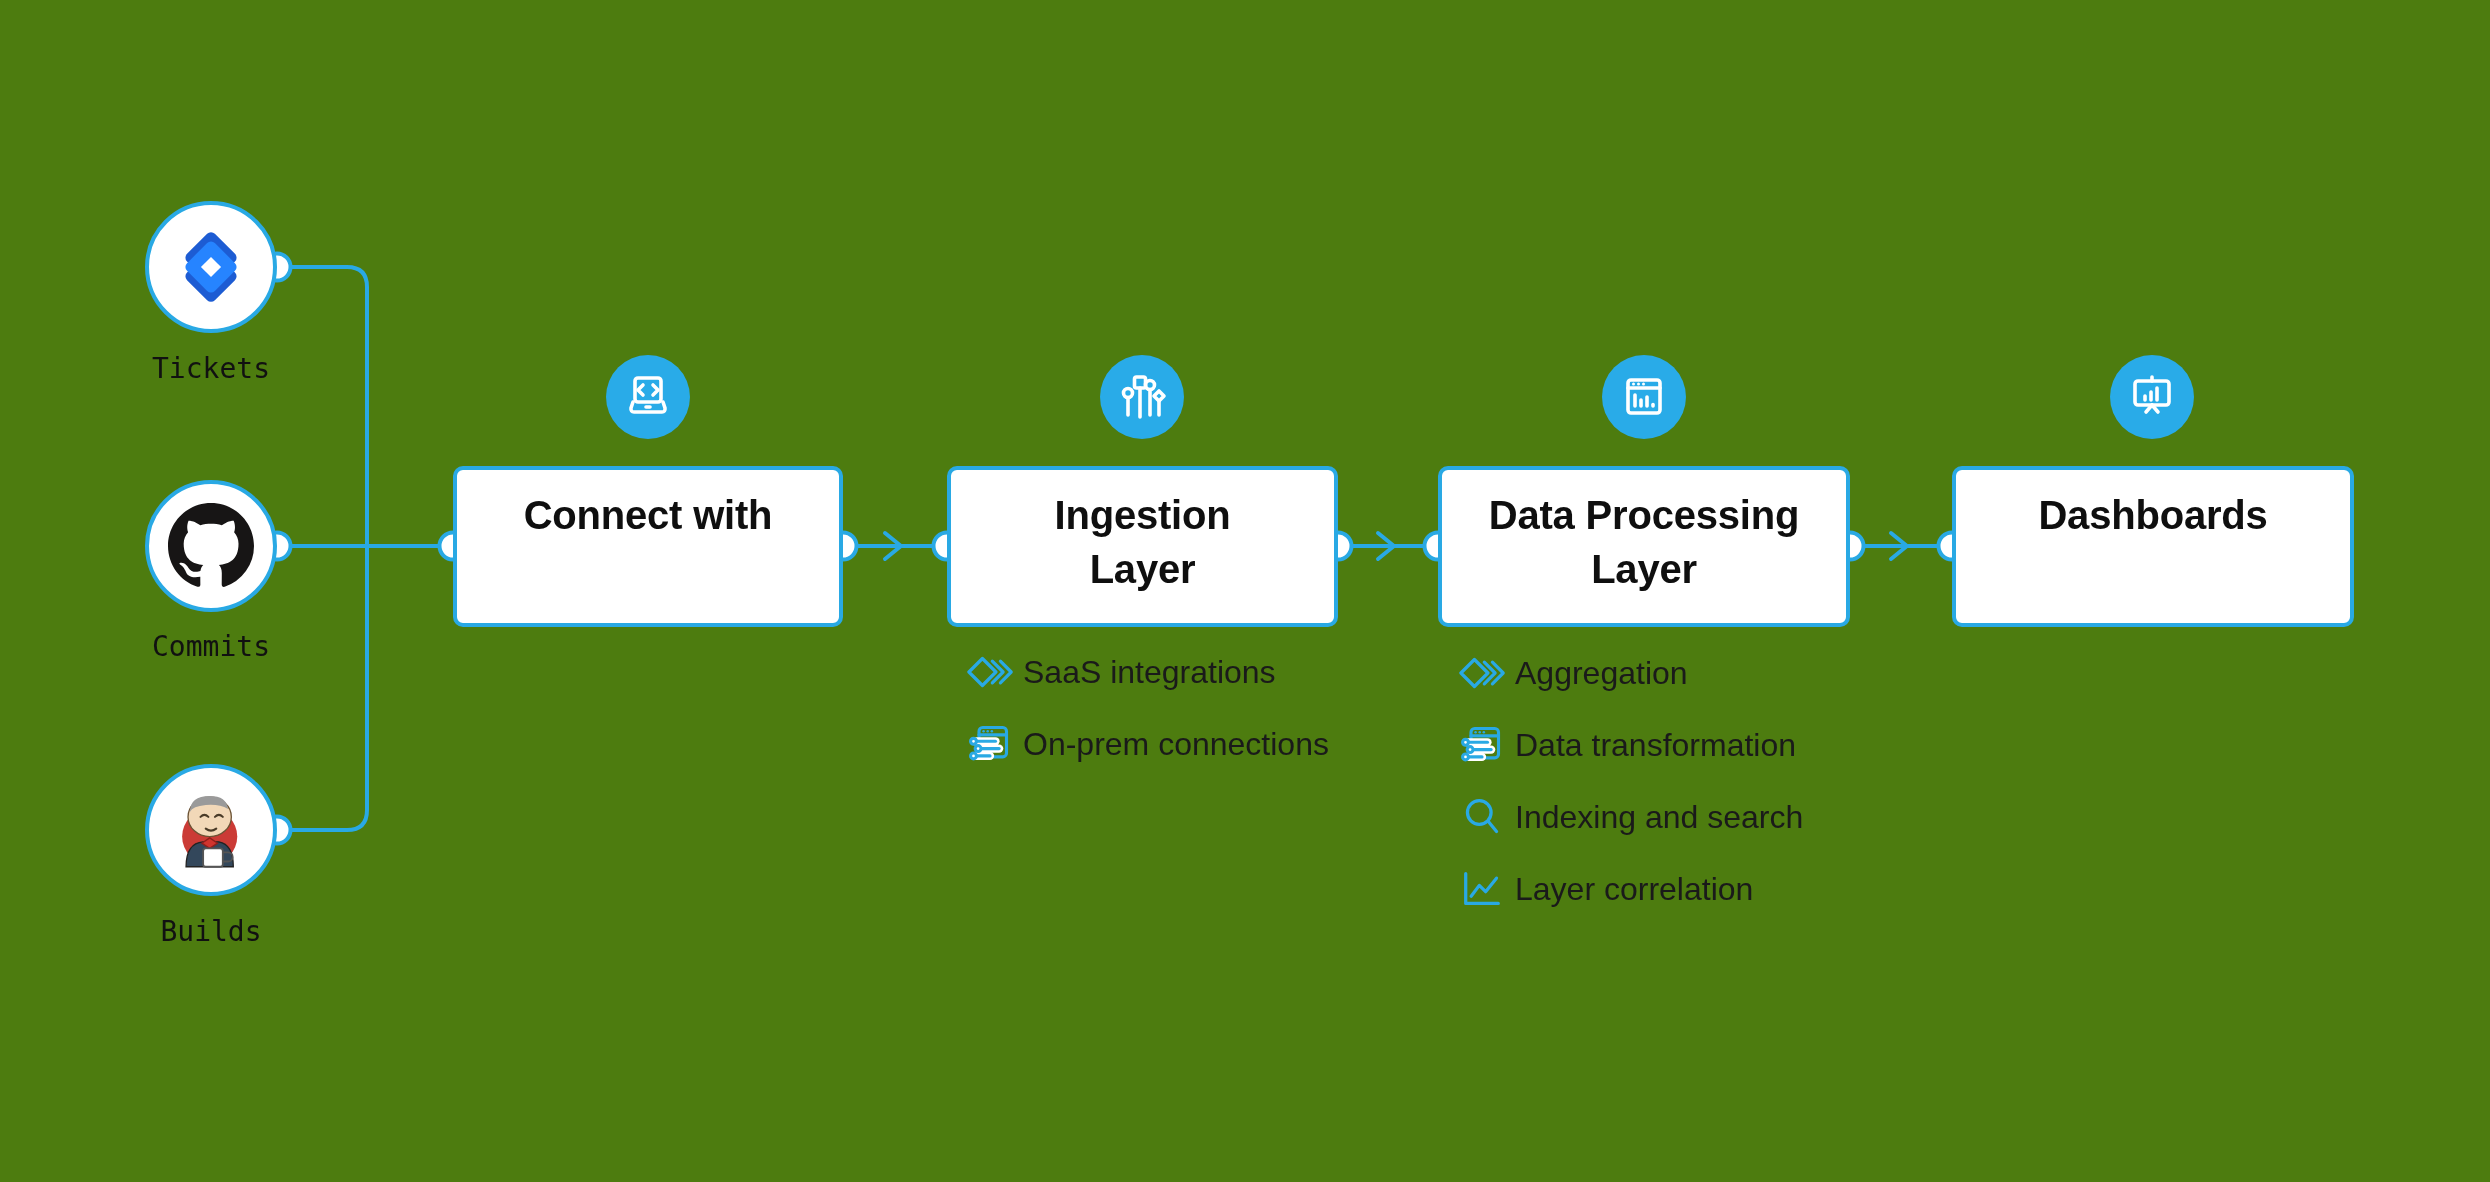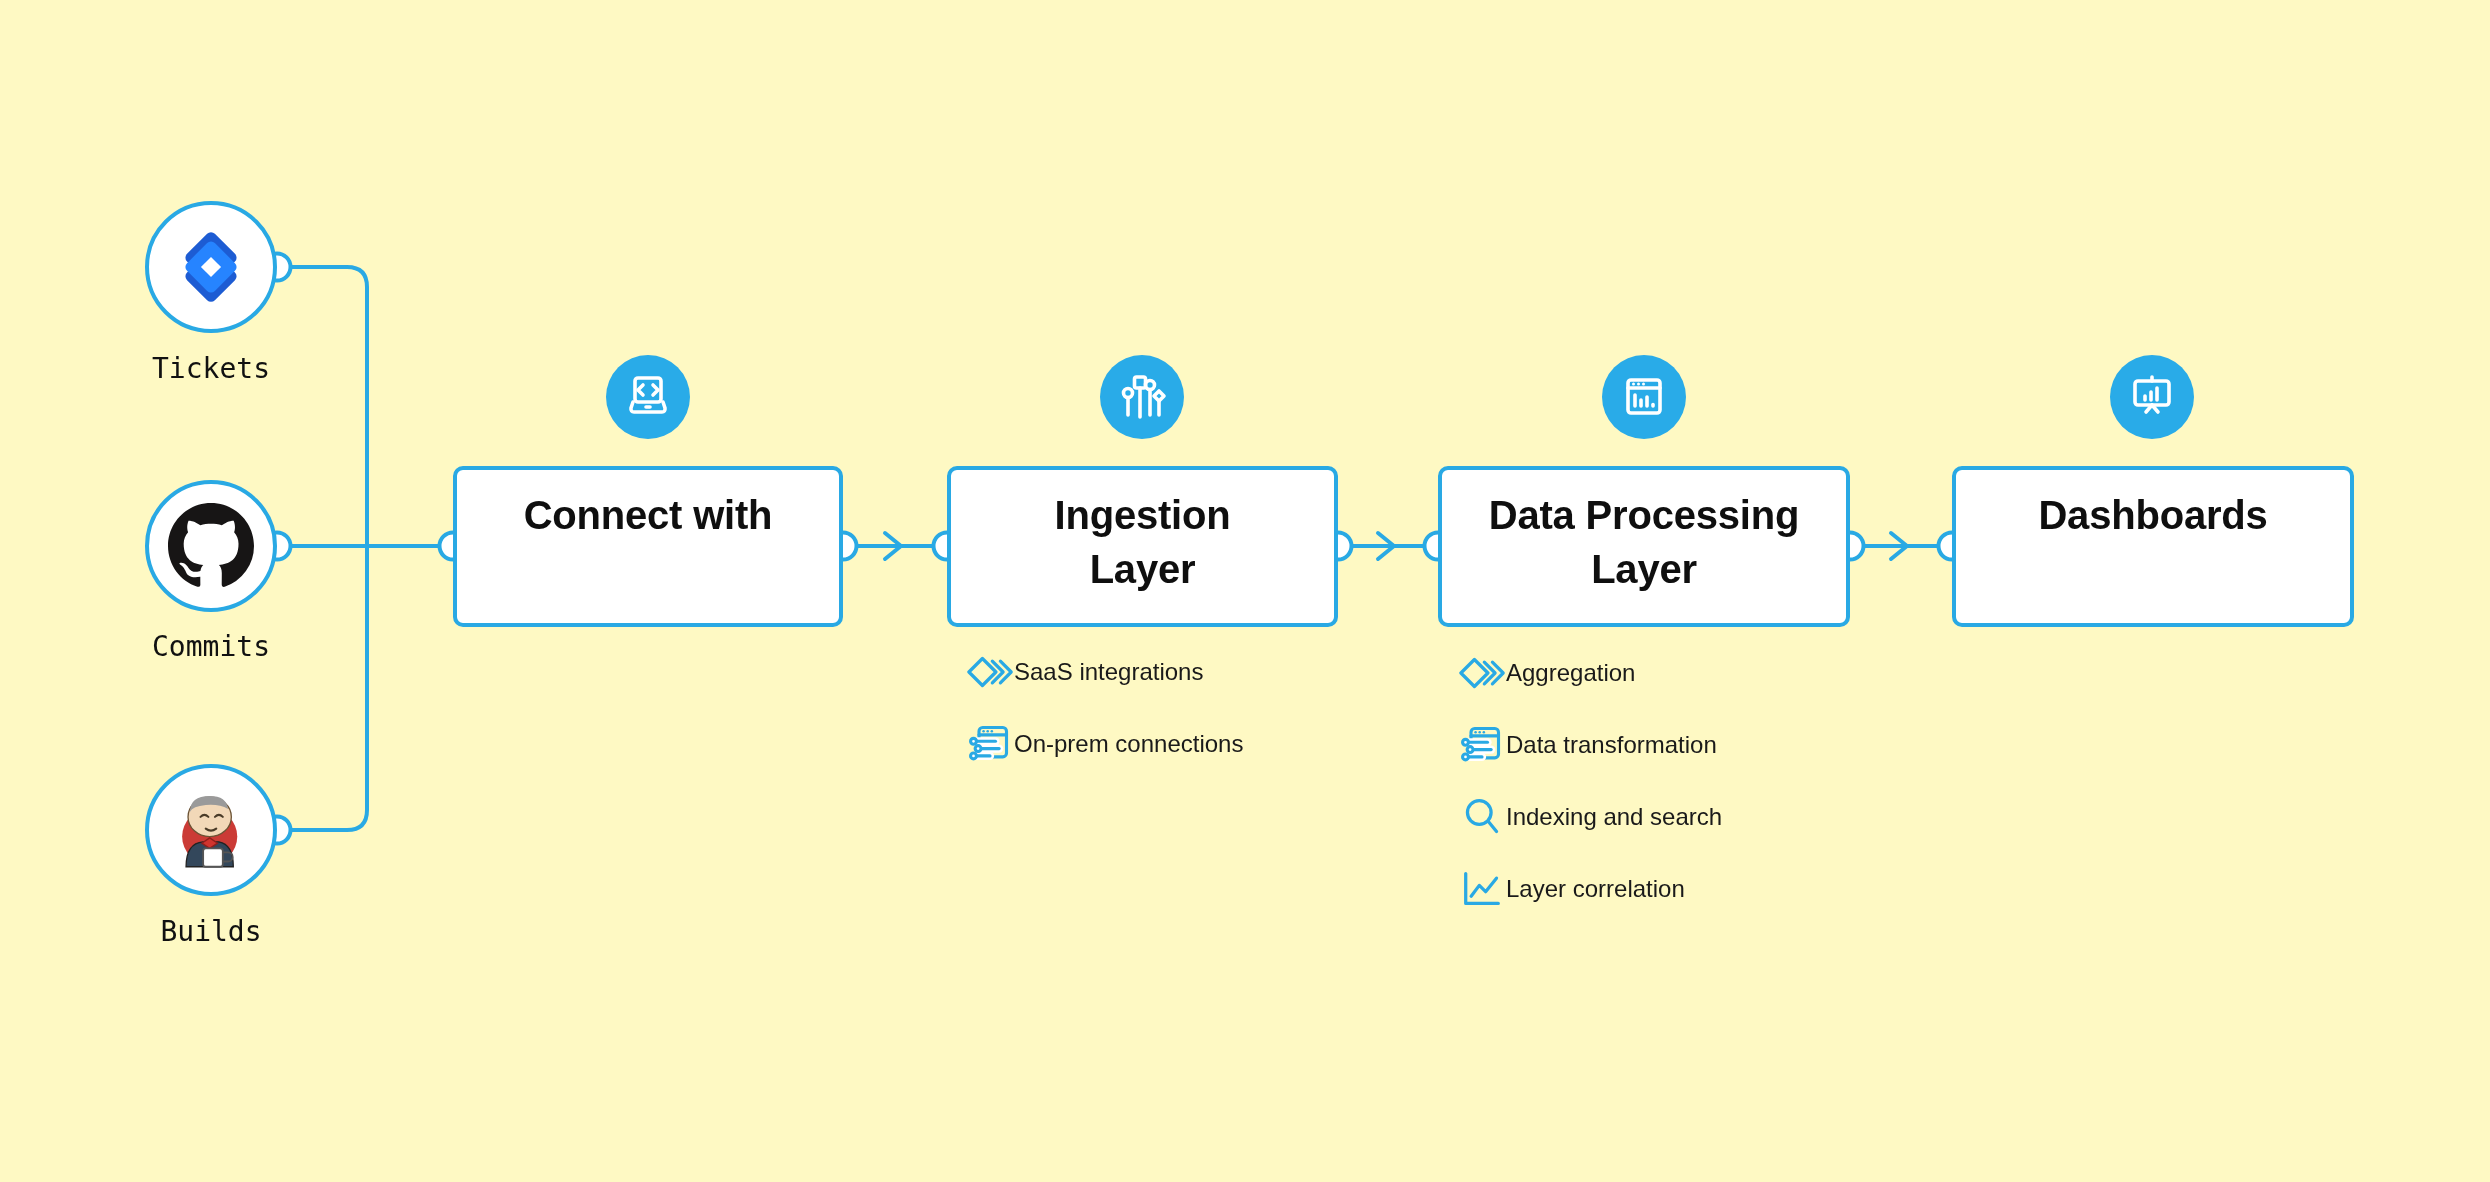--- a/index.html
+++ b/index.html
@@ -1,17 +1,17 @@
 <!DOCTYPE html>
 <html><head>
 <meta charset="utf-8">
 <style>
   html,body{margin:0;padding:0;background:#ffffff;}
   .canvas{
-    position:relative;width:2490px;height:1182px;background:#fef9c3;overflow:hidden;
+    position:relative;width:2490px;height:1182px;background:#4d7c0f;overflow:hidden;
     font-family:"Liberation Sans", sans-serif;color:#121212;
   }
   svg{display:block;}
   .wires{position:absolute;left:0;top:0;}
 
   
   .src-node{position:absolute;width:132px;height:132px;border:4px solid #29A9E4;border-radius:50%;
     box-sizing:border-box;background:#fff;display:flex;align-items:center;justify-content:center;}
   .src-label{position:absolute;transform:translateX(-50%);font-family:"DejaVu Sans Mono", monospace;
     font-size:28px;font-weight:500;color:#111;white-space:nowrap;}
@@ -20,21 +20,21 @@
   .stage-box{position:absolute;border:4px solid #29A9E4;border-radius:10px;box-sizing:border-box;background:#fff;}
   .stage-title{position:absolute;left:0;right:0;top:18px;text-align:center;font-weight:700;
     font-size:40px;line-height:54px;color:#0f0f0f;letter-spacing:-0.2px;}
   .stage-icon{position:absolute;width:84px;height:84px;border-radius:50%;background:#29ABE8;
     display:flex;align-items:center;justify-content:center;}
 
   
   .feat-list{position:absolute;}
   .feat-row{display:flex;align-items:center;height:72px;}
   .feat-icon{width:48px;display:flex;align-items:center;justify-content:center;flex:0 0 48px;}
-  .feat-label{font-size:24px;color:#1a1a1a;white-space:nowrap;}
+  .feat-label{margin-left:9px;font-size:32px;color:#1a1a1a;white-space:nowrap;}
 </style>
 </head>
 <body>
 
 <div class="canvas">
 
   <svg class="wires" width="2490" height="1182" viewBox="0 0 2490 1182">
     <g fill="none" stroke="#29A9E4" stroke-width="4" stroke-linecap="round">
       <path d="M 291 267 H 347 Q 367 267 367 287 V 810 Q 367 830 347 830 H 291"></path>
       <path d="M 291 546 H 439"></path>

